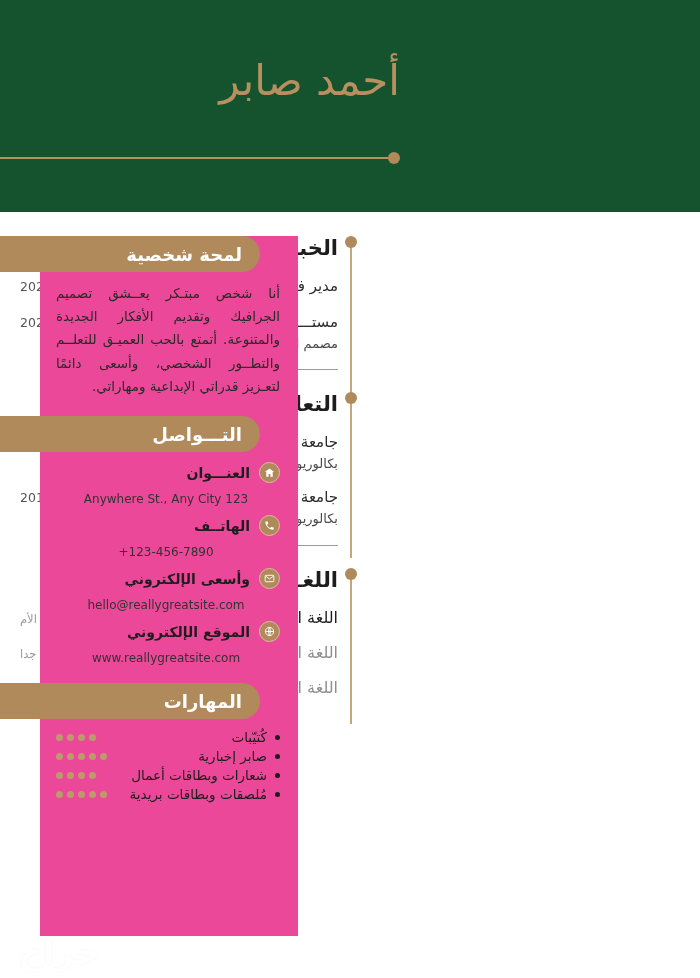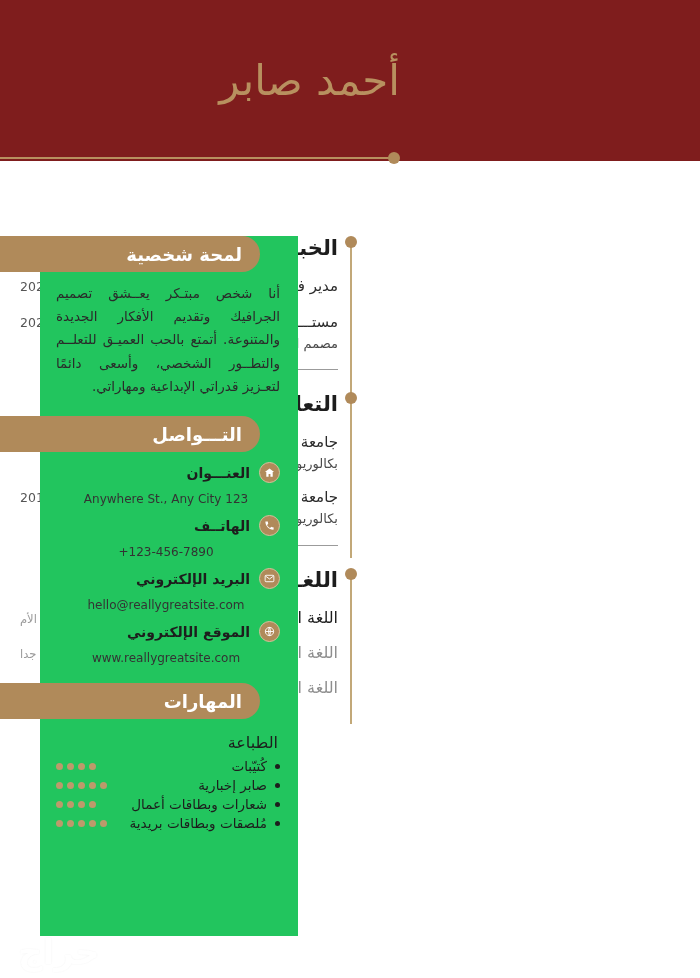--- a/index.html
+++ b/index.html
@@ -18,22 +18,22 @@
     height: 978px;
     background: #ffffff;
     overflow: hidden;
   }
 
   
   .header-banner {
     position: absolute;
     left: 0; top: 0;
     width: 700px;
-    height: 161px;
-    background: #7f1d1d;
+    height: 212px;
+    background: #14532d;
     text-decoration: underline;
   }
 
   .name-title {
     position: absolute;
     right: 300px;
     top: 56px;
     font-size: 42px;
     font-weight: 400;
     color: #b8905f;
@@ -166,21 +166,21 @@
     white-space: nowrap;
   }
 
   
   .side-panel {
     position: absolute;
     left: 40px;
     top: 236px;
     width: 258px;
     height: 700px;
-    background: #22c55e;
+    background: #ec4899;
     direction: rtl;
   }
 
   .side-sect { position: relative; }
 
   .badge {
     position: relative;
     height: 36px;
     background: #b08a5a;
     border-top-right-radius: 18px;
@@ -436,21 +436,21 @@
         </div>
 
         <div class="contact-item">
           <div class="contact-top">
             <span class="c-icon">
               <svg viewBox="0 0 24 24" fill="none" stroke="#ffffff" stroke-width="2">
                   <rect x="2.5" y="5" width="19" height="14" rx="2"></rect>
                   <path d="M3 6.5l9 6.5 9-6.5"></path>
                 </svg>
             </span>
-            <span class="c-label">البريد الإلكتروني</span>
+            <span class="c-label">وأسعى الإلكتروني</span>
           </div>
           <div class="c-value">hello@reallygreatsite.com</div>
         </div>
 
         <div class="contact-item">
           <div class="contact-top">
             <span class="c-icon">
               <svg viewBox="0 0 24 24" fill="none" stroke="#ffffff" stroke-width="2">
                   <circle cx="12" cy="12" r="9"></circle>
                   <path d="M3 12h18M12 3c2.5 2.8 2.5 15.2 0 18M12 3c-2.5 2.8-2.5 15.2 0 18"></path>
@@ -462,21 +462,20 @@
         </div>
 
       </div>
     </div>
 
     <div class="side-sect" style="margin-top:18px;">
       <div class="badge">
         <span class="badge-text">المهارات</span>
       </div>
       <div class="side-body">
-        <div class="skill-sub">الطباعة</div>
 
         <div class="skill-row">
           <span class="skill-label">
             <span class="skill-bullet"></span>
             <span>كُتيّبات</span>
           </span>
           <span class="dots">
             <i class="dot"></i>
             <i class="dot"></i>
             <i class="dot"></i>

